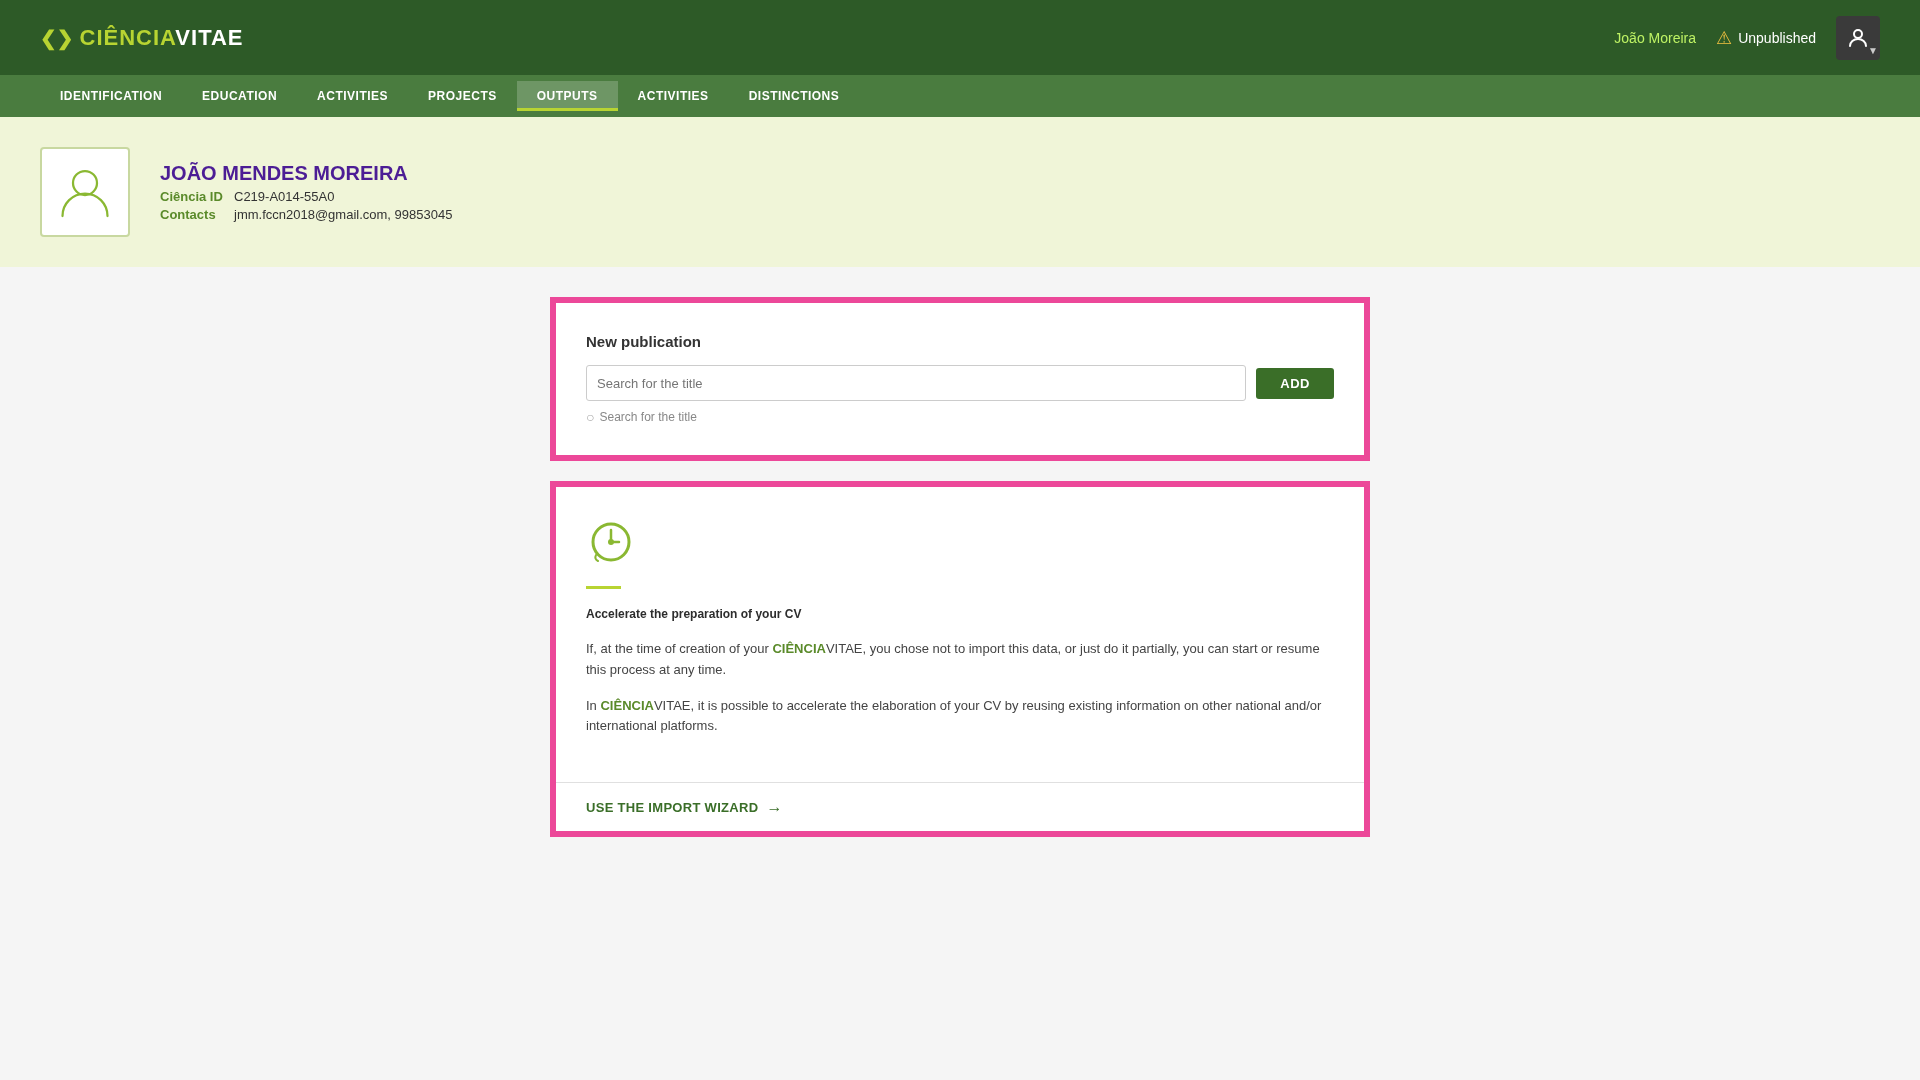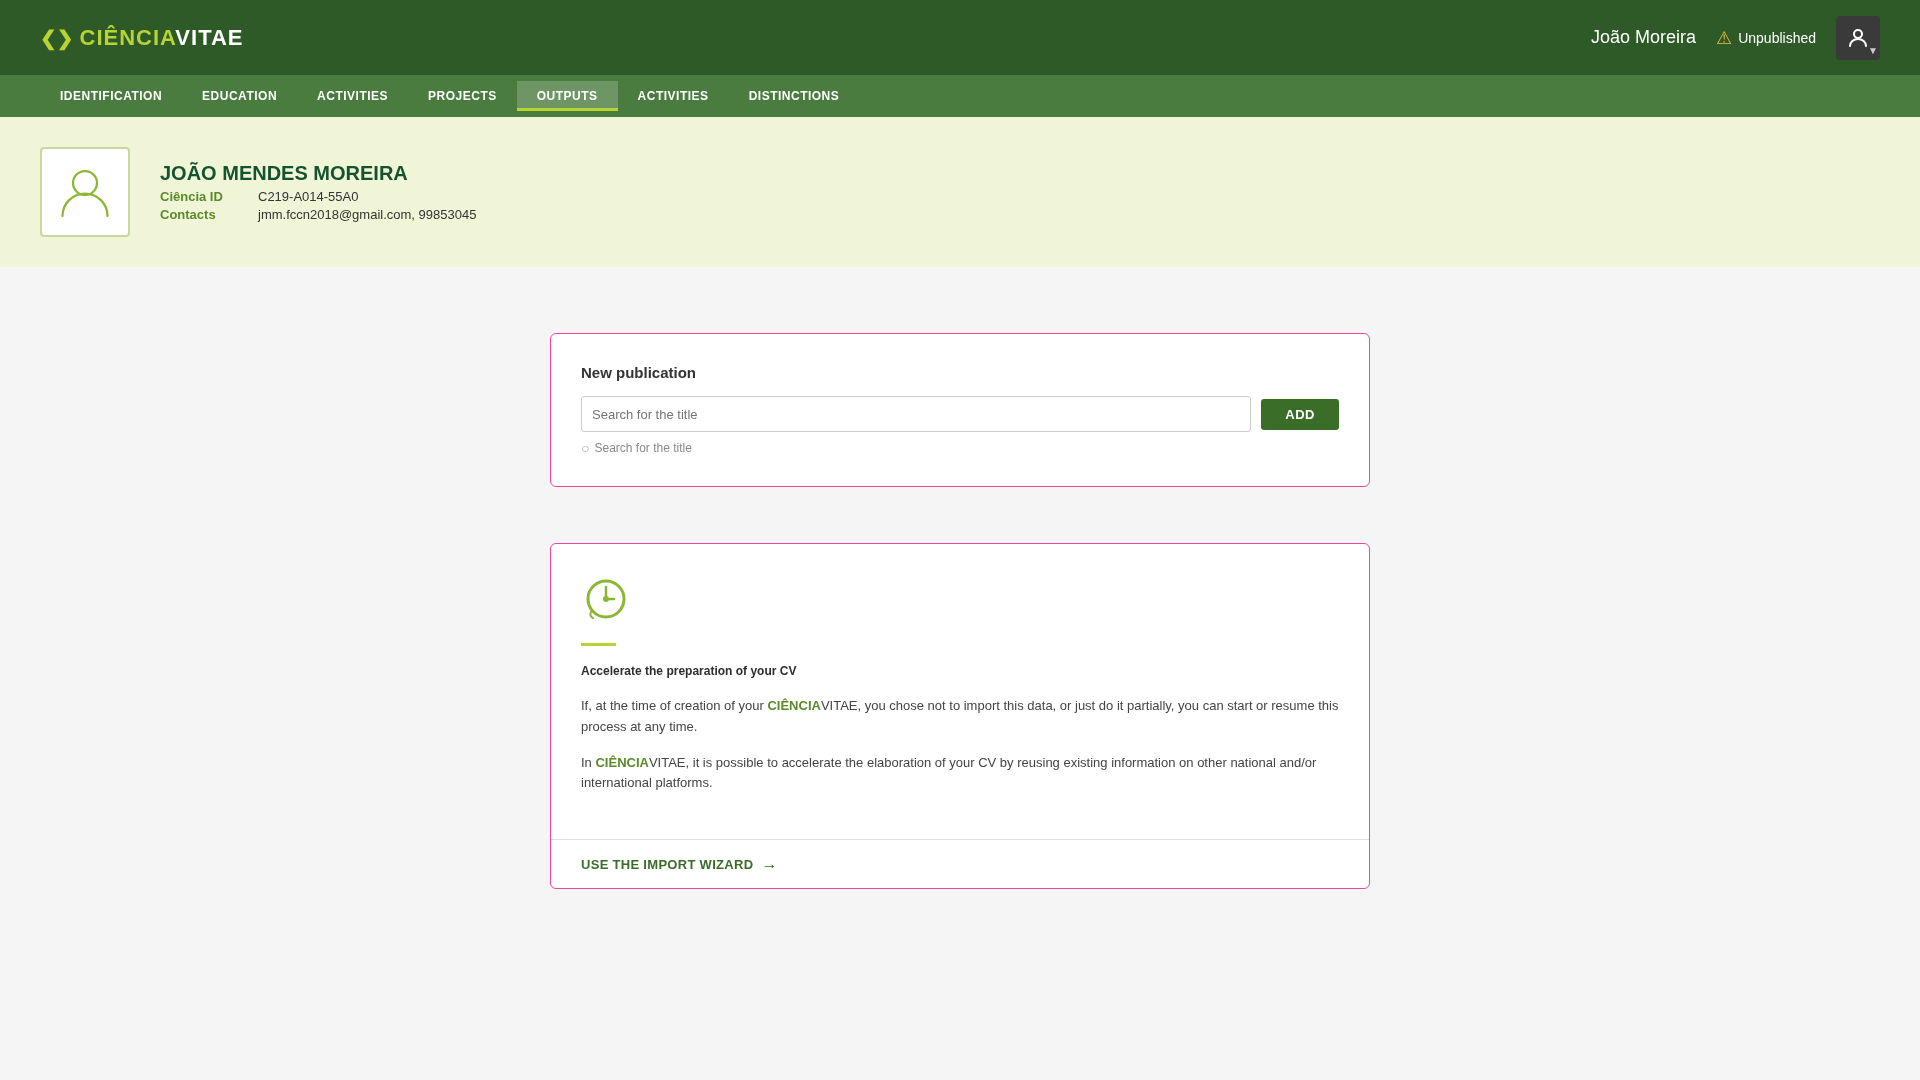--- a/index.html
+++ b/index.html
@@ -35,22 +35,22 @@
       font-size: 22px;
       font-weight: bold;
       letter-spacing: 1px;
     }
     .header-right {
       display: flex;
       align-items: center;
       gap: 20px;
     }
     .user-name {
-      color: #ffffff;
-      font-size: 18px;
+      color: #bef264;
+      font-size: 14px;
     }
     .unpublished-badge {
       display: flex;
       align-items: center;
       gap: 6px;
       color: #ffffff;
       font-size: 14px;
     }
     .warning-icon {
       color: #f0c040;
@@ -135,37 +135,37 @@
     .avatar-icon {
       width: 60px;
       height: 60px;
     }
     .profile-info {
       flex: 1;
     }
     .profile-name {
       font-size: 20px;
       font-weight: bold;
-      color: #14532d;
+      color: #4c1d95;
       margin-bottom: 4px;
     }
     .profile-title {
       font-size: 13px;
       color: #444;
       margin-bottom: 12px;
     }
     .profile-details {
       display: flex;
       flex-direction: column;
       gap: 3px;
     }
     .profile-detail-row {
       display: flex;
       align-items: center;
-      gap: 28px;
+      gap: 4px;
       font-size: 13px;
     }
     .detail-label {
       color: #5a8a2a;
       font-weight: bold;
       min-width: 70px;
     }
     .detail-value {
       color: #333;
     }
@@ -176,24 +176,23 @@
       margin: 30px auto;
       padding: 0 40px;
       display: flex;
       flex-direction: column;
       gap: 20px;
     }
 
     
     .card {
       background: #ffffff;
-      border: 1px solid #ec4899;
-      border-radius: 6px;
+      border: 6px solid #ec4899;
+      border-radius: 0;
       overflow: hidden;
-      margin-top: 36px;
     }
     .card-body {
       padding: 30px;
     }
 
     
     .new-pub-title {
       font-size: 15px;
       font-weight: bold;
       color: #333;

